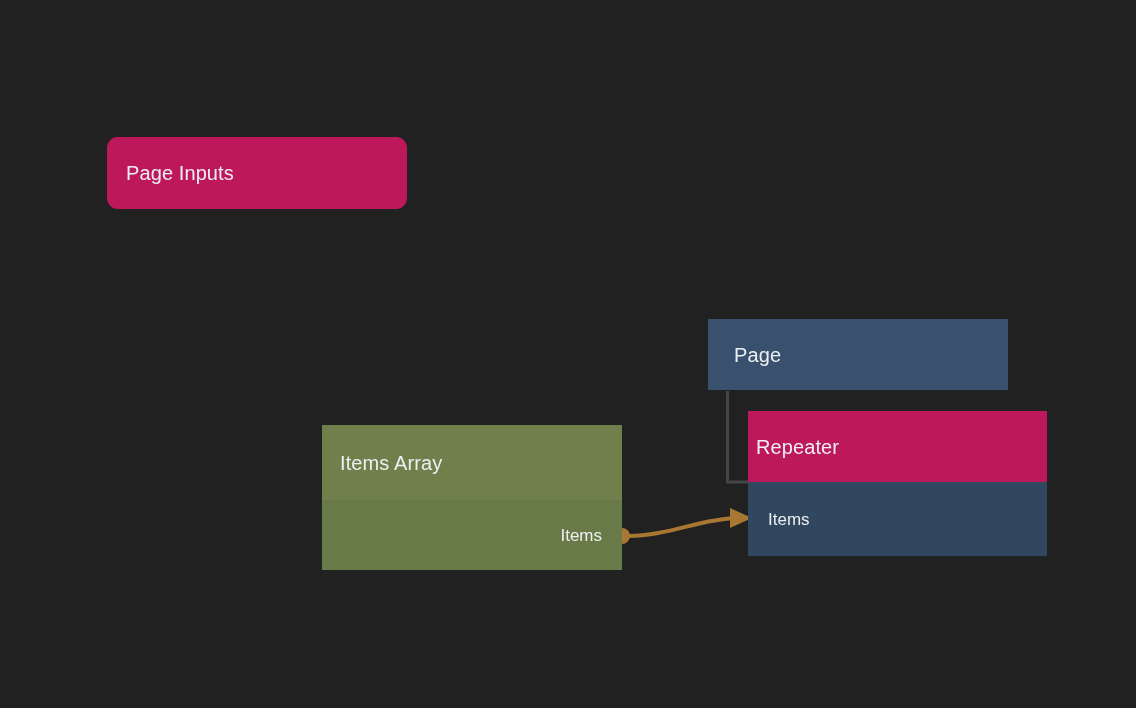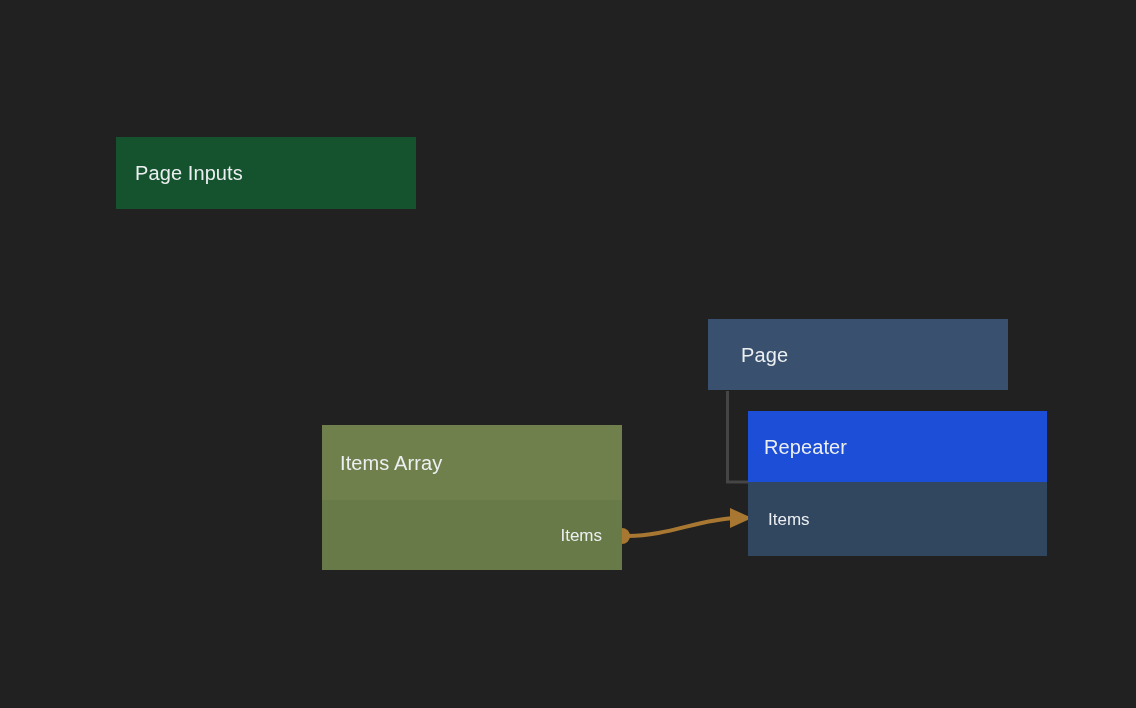--- a/index.html
+++ b/index.html
@@ -60,56 +60,57 @@
   }
   .port-row.out {
     justify-content: flex-end;
   }
   .port-row.in {
     justify-content: flex-start;
   }
 
   
   #node-page-inputs {
-    left: 116px;
+    left: 107px;
     top: 137px;
     width: 300px;
     height: 72px;
-    background: #14532d;
+    background: #be185d;
+    border-radius: 11px;
   }
   #node-page-inputs .node-header {
     height: 72px;
     padding-left: 19px;
   }
 
   
   #node-page {
     left: 708px;
     top: 319px;
     width: 300px;
     height: 71px;
     background: #39506e;
   }
   #node-page .node-header {
     height: 71px;
-    padding-left: 33px;
+    padding-left: 26px;
   }
 
   
   #node-repeater {
     left: 748px;
     top: 411px;
     width: 299px;
     height: 145px;
     background: #31465f;
   }
   #node-repeater .node-header {
     height: 71px;
-    background: #1d4ed8;
-    padding-left: 16px;
+    background: #be185d;
+    padding-left: 8px;
   }
   #node-repeater .node-body {
     height: 74px;
   }
   #node-repeater .port-row {
     height: 74px;
     padding-left: 20px;
   }
 
   

